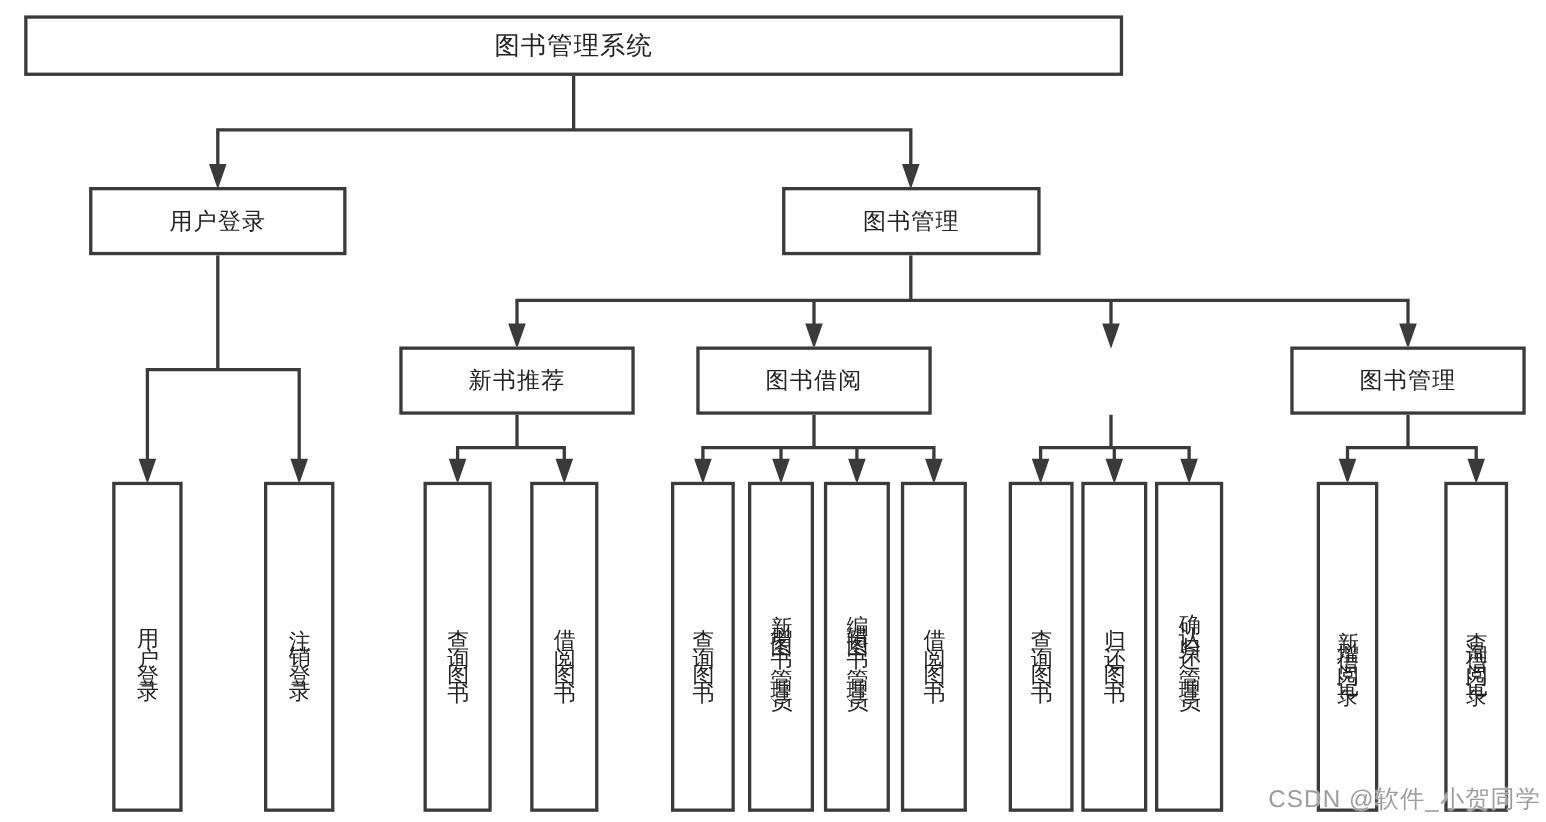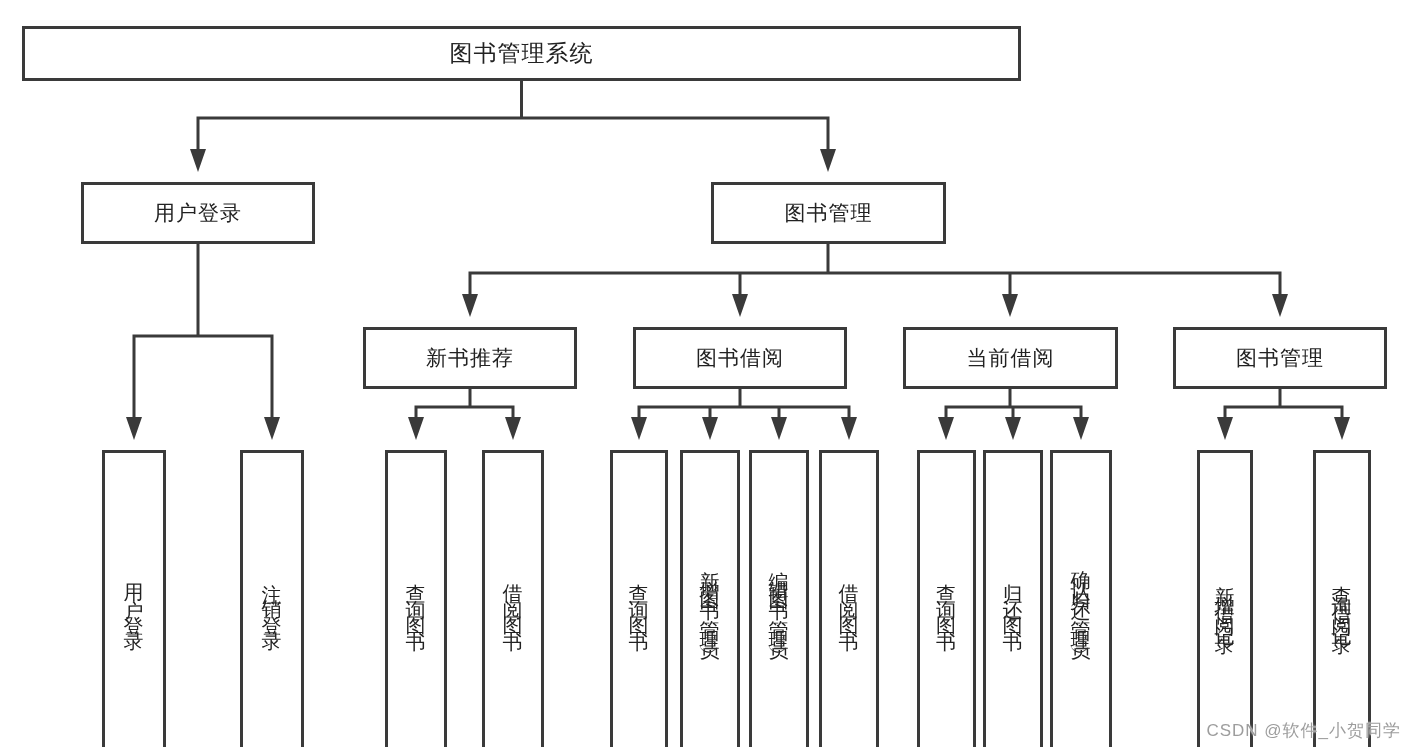--- a/index.html
+++ b/index.html
@@ -5,32 +5,32 @@
   html,body{margin:0;padding:0;background:#ffffff;}
   .canvas{
     position:relative;width:1405px;height:747px;background:#ffffff;
     font-family:"Liberation Sans","DejaVu Sans",sans-serif;color:#222222;
     overflow:hidden;
   }
   .connectors{position:absolute;left:0;top:0;z-index:0;}
   .node{
     position:absolute;background:#ffffff;border:3px solid #3a3a3a;
     display:flex;align-items:center;justify-content:center;
-    box-sizing:border-box;z-index:1;margin-top:12px;
+    box-sizing:border-box;z-index:1;
   }
   .h-label{font-size:21px;letter-spacing:1px;white-space:nowrap;}
   .root .h-label{font-size:23px;}
   .v-label{
     writing-mode:vertical-rl;text-orientation:mixed;
     font-size:20px;letter-spacing:10px;line-height:1;white-space:nowrap;
   }
   .v-label.wide{letter-spacing:16px;}
   .watermark{
     position:absolute;right:4px;bottom:5px;z-index:3;
-    font-size:17px;color:#9d9d9d;letter-spacing:1px;white-space:nowrap;
+    font-size:22px;color:#9d9d9d;letter-spacing:1px;white-space:nowrap;
     text-shadow:0 0 2px #ffffff,0 0 2px #ffffff;
   }
 </style>
 </head>
 <body>
 
 <div class="canvas">
 
   <svg class="connectors" width="1405" height="747" viewBox="0 0 1405 747">
     <g stroke="#3a3a3a" stroke-width="3" fill="none">
@@ -89,23 +89,20 @@
   <div class="node" style="left:363px;top:315px;width:214px;height:62px;">
     <span class="h-label">新书推荐</span>
   </div>
 
   <div class="node" style="left:711px;top:170px;width:235px;height:62px;">
     <span class="h-label">图书管理</span>
   </div>
   <div class="node" style="left:633px;top:315px;width:214px;height:62px;text-align:center;">
     <span class="h-label">图书借阅</span>
   </div>
-  <div class="node" style="left:903px;top:315px;width:215px;height:62px;">
-    <span class="h-label">当前借阅</span>
-  </div>
   <div class="node" style="left:1173px;top:315px;width:214px;height:62px;">
     <span class="h-label">图书管理</span>
   </div>
 
   <div class="node" style="left:102px;top:438px;width:64px;height:300px;">
     <span class="v-label wide">用户登录</span>
   </div>
   <div class="node" style="left:240px;top:438px;width:64px;height:300px;">
     <span class="v-label wide">注销登录</span>
   </div>

